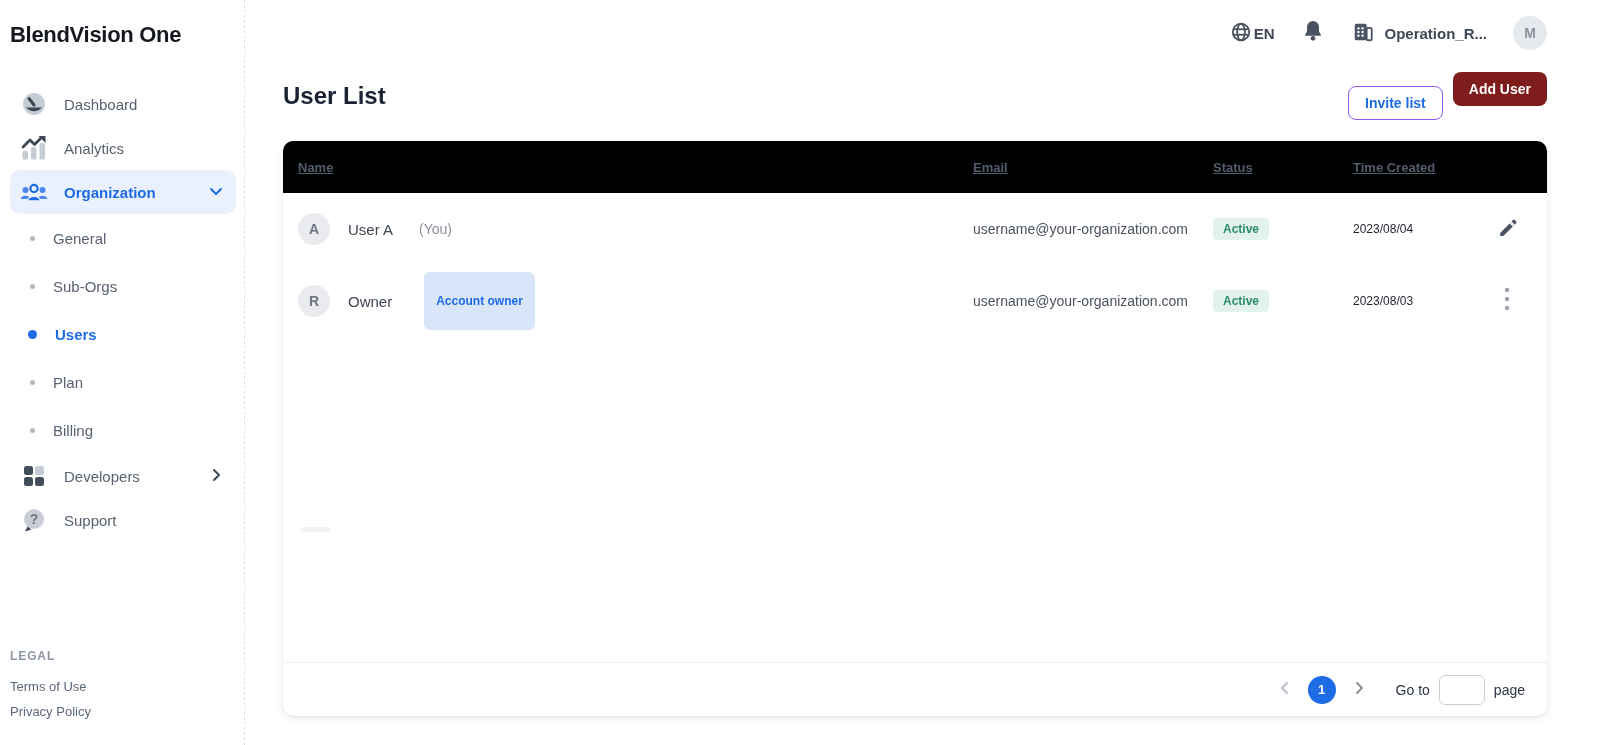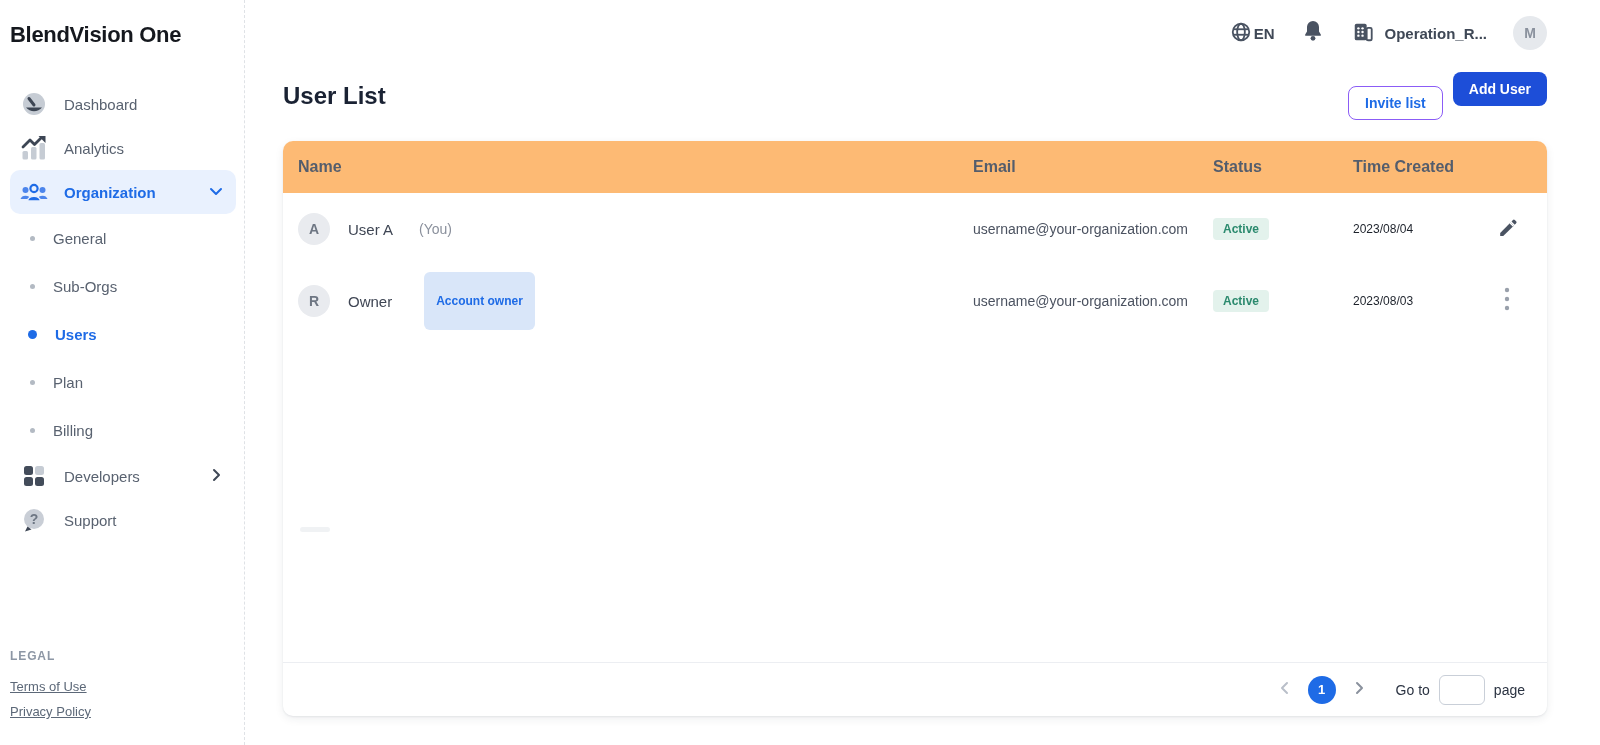--- a/index.html
+++ b/index.html
@@ -26,42 +26,42 @@
   .nav-item.active { background:#e9f1fe; color:#1e6be6; font-weight:700; }
   .sub-item {
     display:flex; align-items:center; height:48px; padding-left:20px; gap:18px;
     font-size:15px; color:#596270; cursor:pointer;
   }
   .bullet { width:5px; height:5px; border-radius:50%; background:#b3bac3; flex:0 0 auto; }
   .sub-item.active { color:#1e6be6; font-weight:700; }
   .sub-item.active .bullet { width:9px; height:9px; background:#1e6be6; margin-left:-2px; }
   .legal { margin-top:auto; padding-left:0px; }
   .legal-heading { font-size:12px; font-weight:700; color:#8d97a5; letter-spacing:0.9px; margin-bottom:16px; }
-  .legal-link { font-size:13px; color:#5c6878; margin-bottom:10px; cursor:pointer;text-decoration:underline; }
+  .legal-link { font-size:13px; color:#5c6878; margin-bottom:10px; cursor:pointer; }
   .copyright { font-size:12px; color:#9aa3b0; line-height:1.55; margin-top:30px; width:208px; }
   
   .main { flex:1; display:flex; flex-direction:column; padding:0 53px 0 38px; }
   .topbar { height:64px; display:flex; align-items:center; justify-content:flex-end; gap:26px; padding-top:2px; }
   .lang { display:flex; align-items:center; gap:2px; color:#3f4856; font-size:15px; font-weight:600; cursor:pointer; }
   .orgswitch { display:flex; align-items:center; gap:10px; color:#3f4856; font-size:15px; font-weight:700; cursor:pointer; }
   .avatar { width:34px; height:34px; border-radius:50%; background:#e6e9ed; color:#8a919d;
             font-weight:700; font-size:14px; display:flex; align-items:center; justify-content:center; cursor:pointer; }
   .title-row { display:flex; align-items:center; justify-content:space-between; margin-top:10px; height:44px; }
   h1 { font-size:24px; font-weight:700; color:#1a2233; }
   .btns { display:flex; gap:10px; }
   .btn { height:34px; padding:0 16px; border-radius:8px; font-size:14px; font-weight:700;
          font-family:"Liberation Sans",sans-serif; cursor:pointer; }
   .btn-outline { background:#fff; border:1px solid #8b5cf6; color:#1e6be6;margin-top:14px; }
-  .btn-primary { background:#1d4ed8; border:none; color:#fff; }
+  .btn-primary { background:#7f1d1d; border:none; color:#fff; }
   
   .card { margin-top:23px; height:575px; background:#fff; border-radius:10px; position:relative;
           box-shadow:0 1px 2px rgba(30,40,60,.08), 0 3px 10px rgba(30,40,60,.07);
           display:flex; flex-direction:column; overflow:hidden; }
   .trow { display:grid; grid-template-columns:675px 240px 140px 114px 80px; align-items:center; padding-left:15px; }
-  .thead { height:52px; background:#fdba74; font-size:16px; font-weight:700; color:#545d6c; }
+  .thead { height:52px; background:#000000; font-size:13px; font-weight:700; color:#545d6c;text-decoration:underline; }
   .tr { height:72px; }
   .cell-name { display:flex; align-items:center; gap:18px; }
   .row-avatar { width:32px; height:32px; border-radius:50%; background:#e9ebef; color:#6e7683;
                 font-size:14px; font-weight:600; display:flex; align-items:center; justify-content:center; }
   .uname { font-size:15px; color:#3f4654; }
   .you { font-size:14px; color:#8a909c; margin-left:8px; }
   .owner-badge { background:#d9e6f9; color:#1e6be6; font-size:12px; font-weight:700;
                  padding:22px 12px; border-radius:6px; margin-left:14px; }
   .email { font-size:14px; color:#4b5260; }
   .status-badge { display:inline-block; background:#e3f2ec; color:#2b8a6e; font-size:12px;

